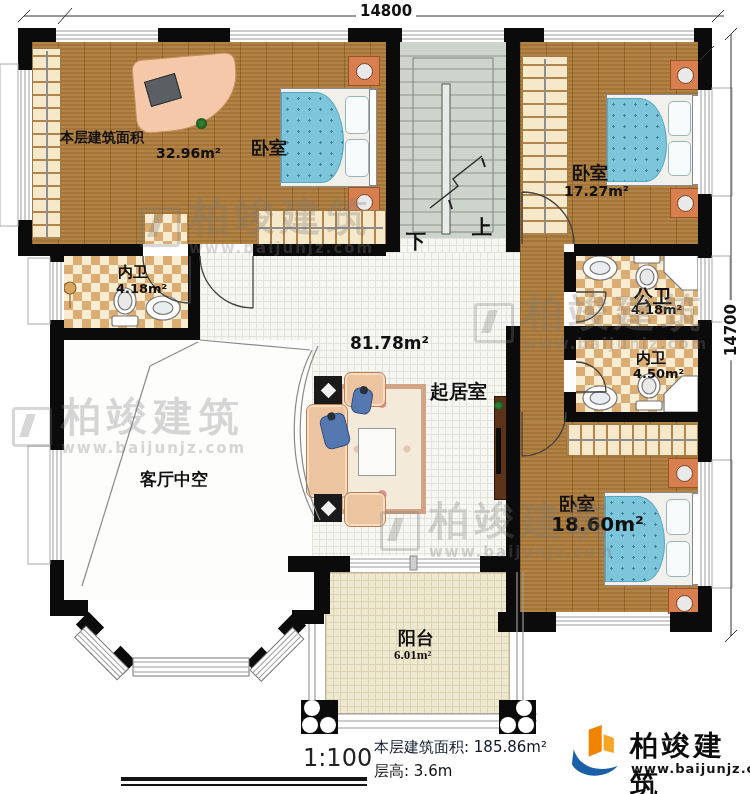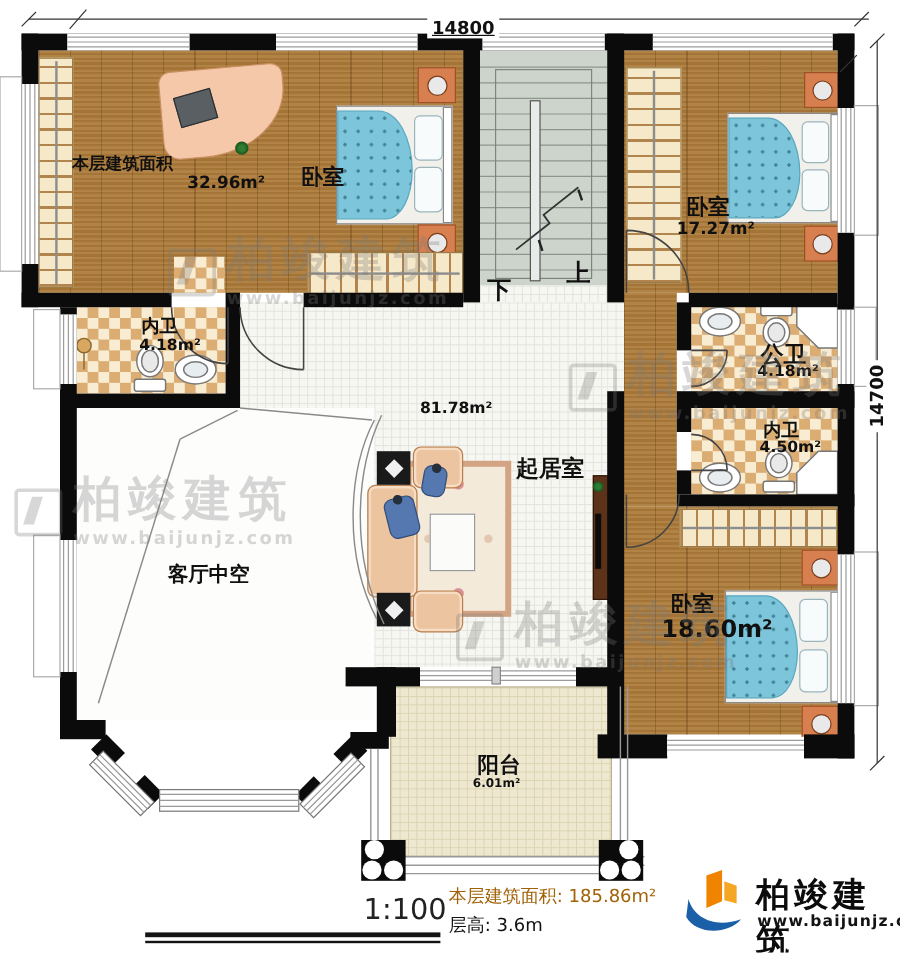--- a/index.html
+++ b/index.html
@@ -62,21 +62,21 @@
   .wm{position:absolute;display:flex;align-items:center;gap:9px;color:rgba(122,122,122,.30);pointer-events:none;}
   .wm-icon{width:34px;height:34px;border:3px solid currentColor;border-radius:4px;position:relative;flex:0 0 auto;}
   .wm-icon::after{content:"";position:absolute;left:8px;top:4px;width:9px;height:23px;background:currentColor;transform:skewX(-18deg);}
   .wm-name{font-size:40px;font-weight:bold;letter-spacing:6px;line-height:1;}
   .wm-url{font-size:15px;font-weight:bold;letter-spacing:2px;margin-top:3px;}
   
   .tb-title{position:absolute;left:123px;top:736px;font-size:36px;letter-spacing:2px;color:#161616;}
   .tb-scale{position:absolute;left:303px;top:744px;font-size:24px;color:#222;}
   .tb-u1{position:absolute;left:121px;top:777px;width:246px;height:4px;background:#141414;}
   .tb-u2{position:absolute;left:121px;top:784px;width:246px;height:2px;background:#141414;}
-  .tb-info1{position:absolute;left:374px;top:738px;font-size:15px;color:#a16207;}
+  .tb-info1{position:absolute;left:374px;top:738px;font-size:15px;color:#0f172a;}
   .tb-info2{position:absolute;left:374px;top:762px;font-size:15px;color:#111;}
   .brand-name{position:absolute;left:630px;top:727px;font-size:28px;font-weight:bold;letter-spacing:4px;color:#0c0c0c;}
   .brand-url{position:absolute;left:631px;top:761px;font-size:13px;font-weight:bold;letter-spacing:1px;color:#131313;}
 </style>
 </head>
 <body>
 
 <div id="canvas">
 
   <div class="abs wood" style="left:32px;top:42px;width:354px;height:202px;"></div>
@@ -286,41 +286,41 @@
 
     <g stroke="#333" stroke-width="1" fill="none">
       <path d="M24,16 H724"></path>
         <path d="M18,22 L30,10 M712,22 L724,10"></path>
       <path d="M731,34 V636"></path>
         <path d="M725,40 L737,28 M725,642 L737,630"></path>
       <path d="M58,24 L72,8 M700,60 L714,46"></path>
     </g>
   </svg>
 
-  <div class="dimlabel" style="left:356px;top:14px;text-decoration:underline;">14800</div>
+  <div class="dimlabel" style="left:356px;top:2px;">14800</div>
   <div class="dimlabel vert" style="left:722px;top:300px;">14700</div>
 
   <div class="rlabel" style="left:60px;top:130px;font-size:14px;">本层建筑面积</div>
   <div class="rlabel" style="left:156px;top:146px;font-size:14px;">32.96m²</div>
   <div class="rlabel" style="left:251px;top:138px;font-size:18px;">卧室</div>
   <div class="rlabel" style="left:572px;top:163px;font-size:18px;">卧室</div>
   <div class="rlabel" style="left:564px;top:184px;font-size:14px;">17.27m²</div>
   <div class="rlabel" style="left:118px;top:264px;font-size:15px;">内卫</div>
   <div class="rlabel" style="left:116px;top:282px;font-size:13px;">4.18m²</div>
   <div class="rlabel" style="left:634px;top:286px;font-size:19px;">公卫</div>
   <div class="rlabel" style="left:631px;top:303px;font-size:13px;">4.18m²</div>
   <div class="rlabel" style="left:636px;top:350px;font-size:15px;">内卫</div>
   <div class="rlabel" style="left:633px;top:367px;font-size:13px;">4.50m²</div>
   <div class="rlabel" style="left:559px;top:494px;font-size:18px;">卧室</div>
   <div class="rlabel" style="left:551px;top:513px;font-size:20px;">18.60m²</div>
-  <div class="rlabel" style="left:350px;top:334px;font-size:13px;">81.78m²</div>
+  <div class="rlabel" style="left:350px;top:334px;font-size:17px;">81.78m²</div>
   <div class="rlabel" style="left:430px;top:381px;font-size:19px;">起居室</div>
   <div class="rlabel" style="left:140px;top:470px;font-size:17px;">客厅中空</div>
   <div class="rlabel" style="left:398px;top:628px;font-size:18px;">阳台</div>
-  <div class="rlabel" style="left:394px;top:648px;font-size:10px;">6.01m²</div>
+  <div class="rlabel" style="left:394px;top:648px;font-size:13px;font-family:Liberation Serif, serif;">6.01m²</div>
   <div class="rlabel" style="left:406px;top:230px;font-size:20px;">下</div>
   <div class="rlabel" style="left:472px;top:216px;font-size:20px;">上</div>
 
   <div class="wm" style="left:140px;top:196px;">
     <div class="wm-icon"></div>
     <div>
         <div class="wm-name">柏竣建筑</div>
         <div class="wm-url">www.baijunjz.com</div>
       </div>
   </div>

